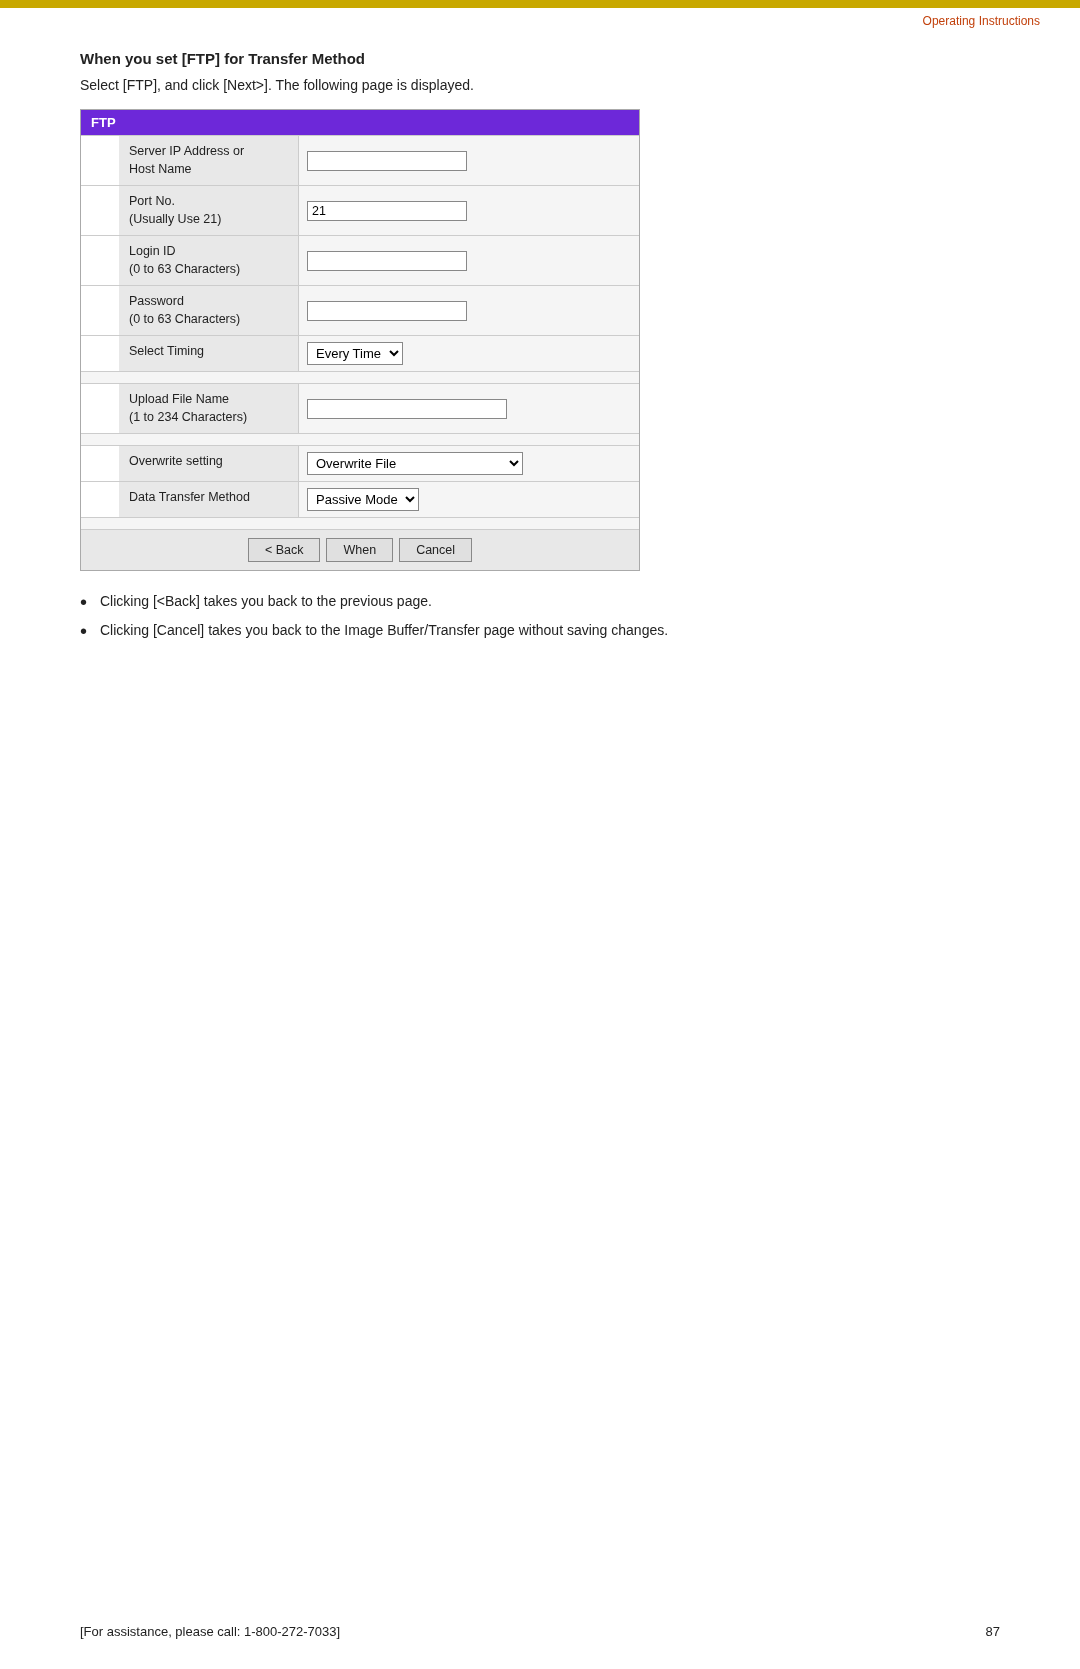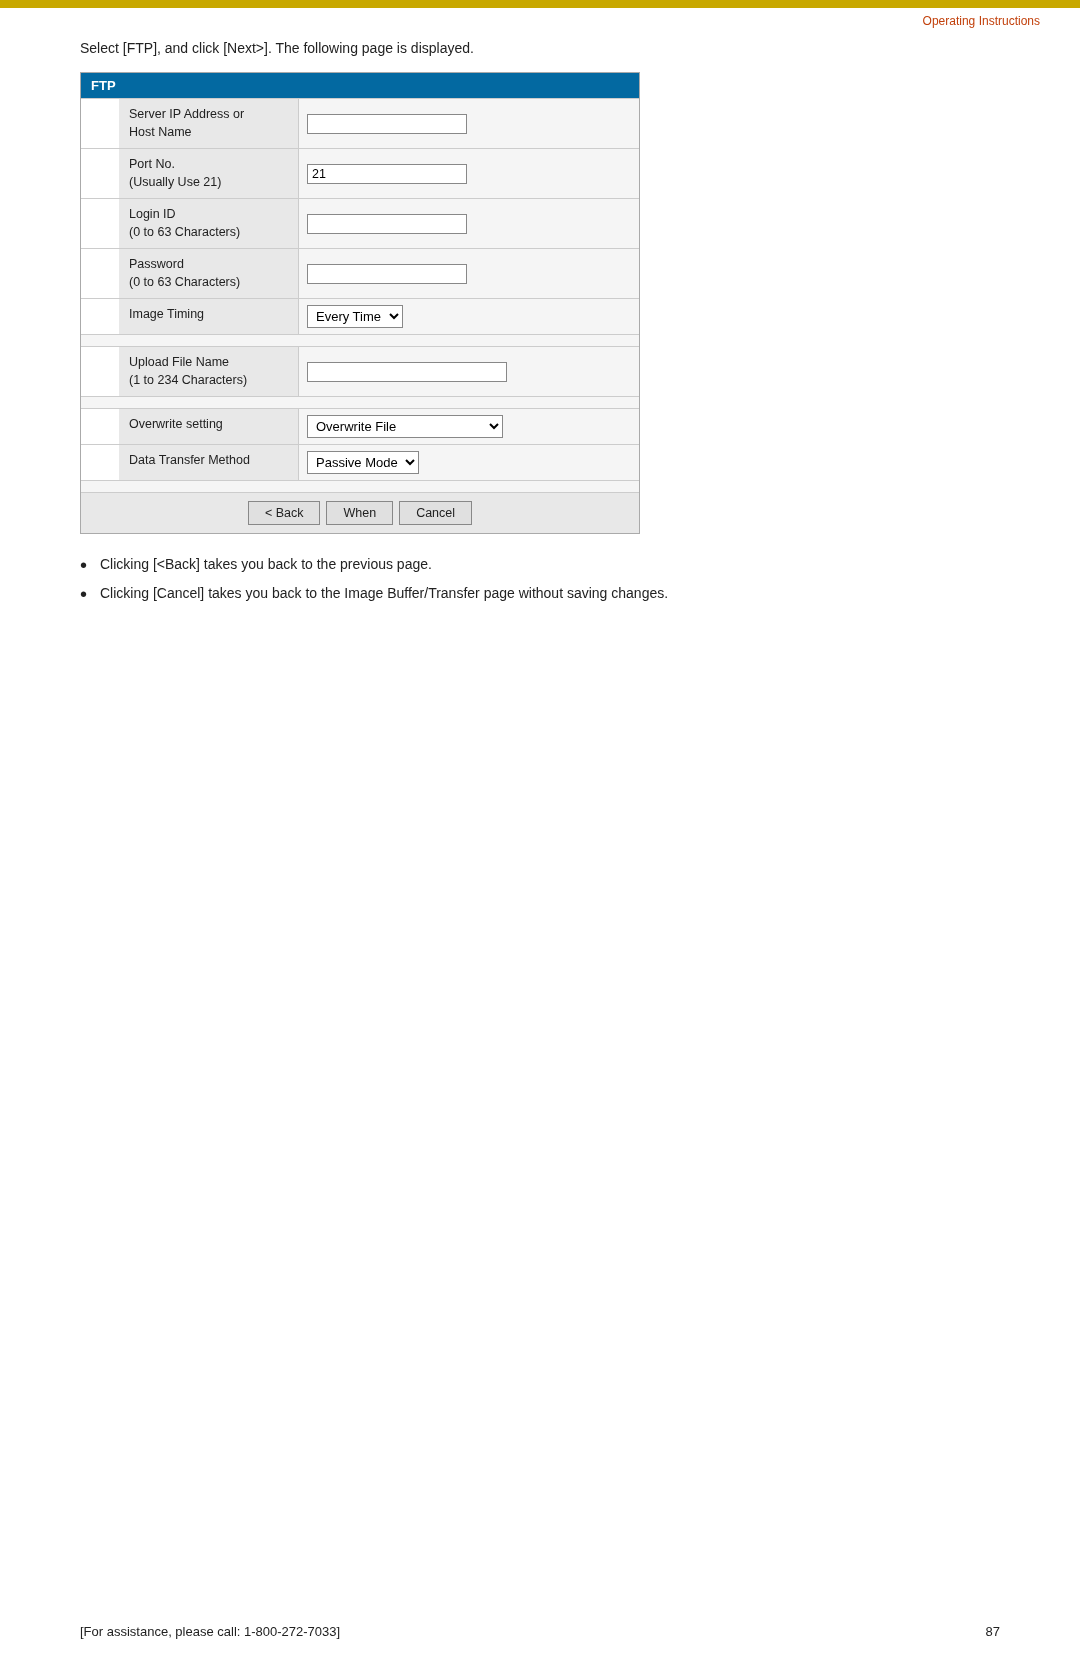--- a/index.html
+++ b/index.html
@@ -52,21 +52,21 @@
     }
 
     
     .ftp-table-wrapper {
       border: 1px solid #aaa;
       width: 560px;
       margin-bottom: 20px;
     }
 
     .ftp-header {
-      background: #0369a1;
+      background: #6d28d9;
       color: #fff;
       font-weight: bold;
       font-size: 13px;
       padding: 5px 10px;
     }
 
     .ftp-row {
       display: flex;
       align-items: stretch;
       border-top: 1px solid #ccc;
@@ -184,20 +184,21 @@
 <body>
 
 <div class="top-bar"></div>
 
 <div class="header-area">
   <span>Operating Instructions</span>
 </div>
 
 <div class="main-content">
 
+  <p class="section-title">When you set [FTP] for Transfer Method</p>
   <p class="intro-text">Select [FTP], and click [Next&gt;]. The following page is displayed.</p>
 
   <div class="ftp-table-wrapper">
     <div class="ftp-header">FTP</div>
 
     <div class="ftp-row">
       <div class="ftp-label">Server IP Address or<br>Host Name</div>
       <div class="ftp-value">
         <input type="text" value="" style="">
       </div>
@@ -218,21 +219,21 @@
     </div>
 
     <div class="ftp-row">
       <div class="ftp-label">Password<br>(0 to 63 Characters)</div>
       <div class="ftp-value">
         <input type="password" value="" style="">
       </div>
     </div>
 
     <div class="ftp-row">
-      <div class="ftp-label">Image Timing</div>
+      <div class="ftp-label">Select Timing</div>
       <div class="ftp-value">
         <select>
           <option>Every Time</option>
           <option>Once</option>
         </select>
       </div>
     </div>
 
     <div class="ftp-row-spacer"></div>
 
@@ -241,21 +242,21 @@
       <div class="ftp-value">
         <input type="text" value="" style="width: 200px;">
       </div>
     </div>
 
     <div class="ftp-row-spacer"></div>
 
     <div class="ftp-row">
       <div class="ftp-label">Overwrite setting</div>
       <div class="ftp-value">
-        <select style="width:196px;">
+        <select style="width:216px;">
           <option>Overwrite File</option>
           <option>Append</option>
           <option>New File</option>
         </select>
       </div>
     </div>
 
     <div class="ftp-row">
       <div class="ftp-label">Data Transfer Method</div>
       <div class="ftp-value">

